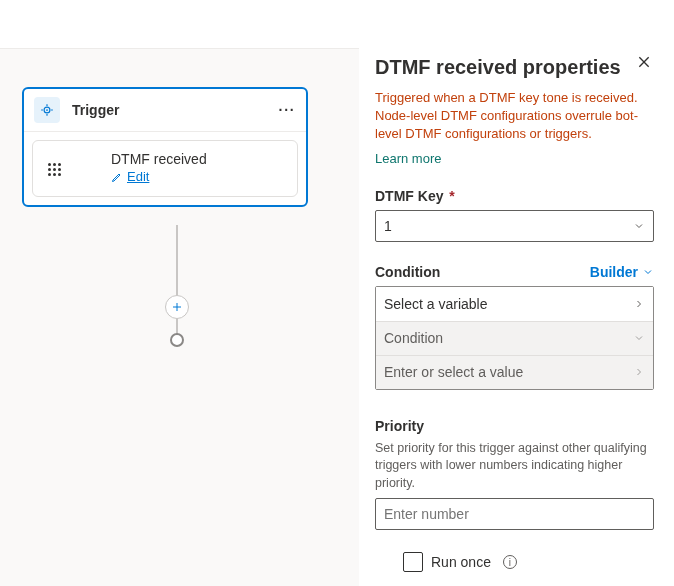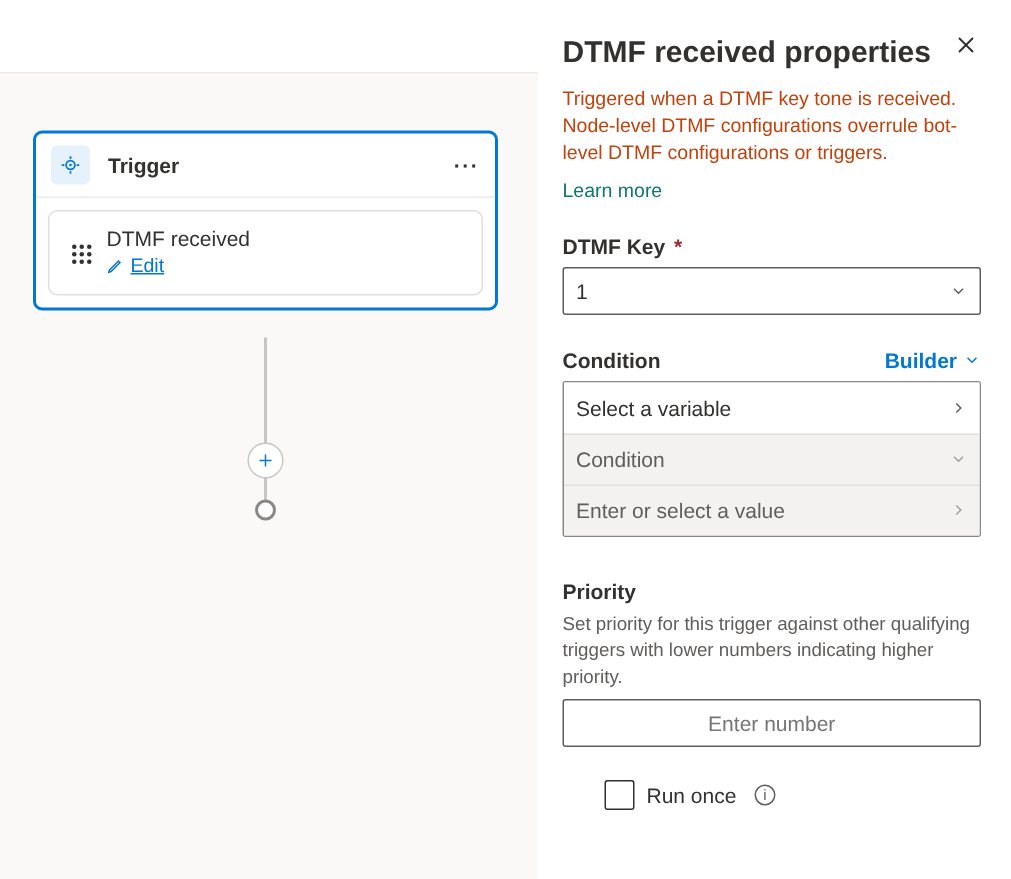--- a/index.html
+++ b/index.html
@@ -18,26 +18,27 @@
     position: relative;
     background: #faf9f8;
     border-top: 1px solid #edebe9;
     margin-top: 48px;
   }
   .panel {
     flex: 1;
     padding: 20px 20px 20px 16px;
     background: #fff;
     overflow: hidden;
+    margin-top: 32px;
   }
   
   .node {
     position: absolute;
     left: 22px; top: 38px;
-    width: 310px;
+    width: 286px;
     border: 2px solid #0078d4;
     border-radius: 6px;
     background: #fff;
   }
   .node-head {
     display: flex; align-items: center;
     padding: 8px 10px;
     border-bottom: 1px solid #edebe9;
   }
   .node-head .icon-box {
@@ -47,21 +48,21 @@
     border-radius: 4px;
     margin-right: 12px;
   }
   .node-head .title { font-weight: 600; flex: 1; }
   .node-head .more { width: 18px; text-align: center; font-weight: bold; letter-spacing: 1px; cursor: pointer; }
   .node-body {
     margin: 8px;
     padding: 10px 10px;
     border: 1px solid #e1dfdd;
     border-radius: 6px;
-    display: flex; align-items: flex-start;
+    display: flex; align-items: flex-start; gap: 40px;
   }
   .node-body .drag {
     width: 22px; padding-top: 2px; text-align: center;
     cursor: grab;
   }
   .drag-dot { width:3px; height:3px; background:#323130; display:inline-block; border-radius:50%; }
   .drag-grid { display:inline-grid; grid-template-columns:repeat(3,3px); gap:2px; }
   .node-body .body-text { flex:1; padding-left: 6px; }
   .node-body .body-title { font-weight:400; font-size:14px; }
   .node-body .edit {
@@ -120,21 +121,20 @@
   .cond-block { border:1px solid #8a8886; border-radius:2px; margin-top:6px; }
   .cond-row { height:34px; display:flex; align-items:center; padding:0 8px; font-size:14px; justify-content:space-between;}
   .cond-row.sel { background:#fff; }
   .cond-row.dis { background:#f3f2f1; color:#605e5c; border-top:1px solid #e1dfdd; }
   .cond-row.dis + .cond-row.dis { }
   .helper { font-size:12.5px; color:#605e5c; line-height:1.4; margin-top:4px;}
   .text-input {
     border:1px solid #605e5c; height:32px; width:100%;
     padding:0 8px; font-size:14px; font-family:inherit;
     border-radius: 2px;
-    text-align: center;
   }
   .chk-row { margin-top:22px; display:flex; align-items:center; gap:8px;padding-left:28px; }
   .chk {
     width:20px; height:20px; border:1px solid #323130; border-radius:2px;
     cursor:pointer;
   }
   .info-icon {
     width:14px; height:14px; border:1px solid #605e5c; border-radius:50%;
     display:inline-flex; align-items:center; justify-content:center;
     font-size:10px; color:#605e5c; margin-left:4px;

